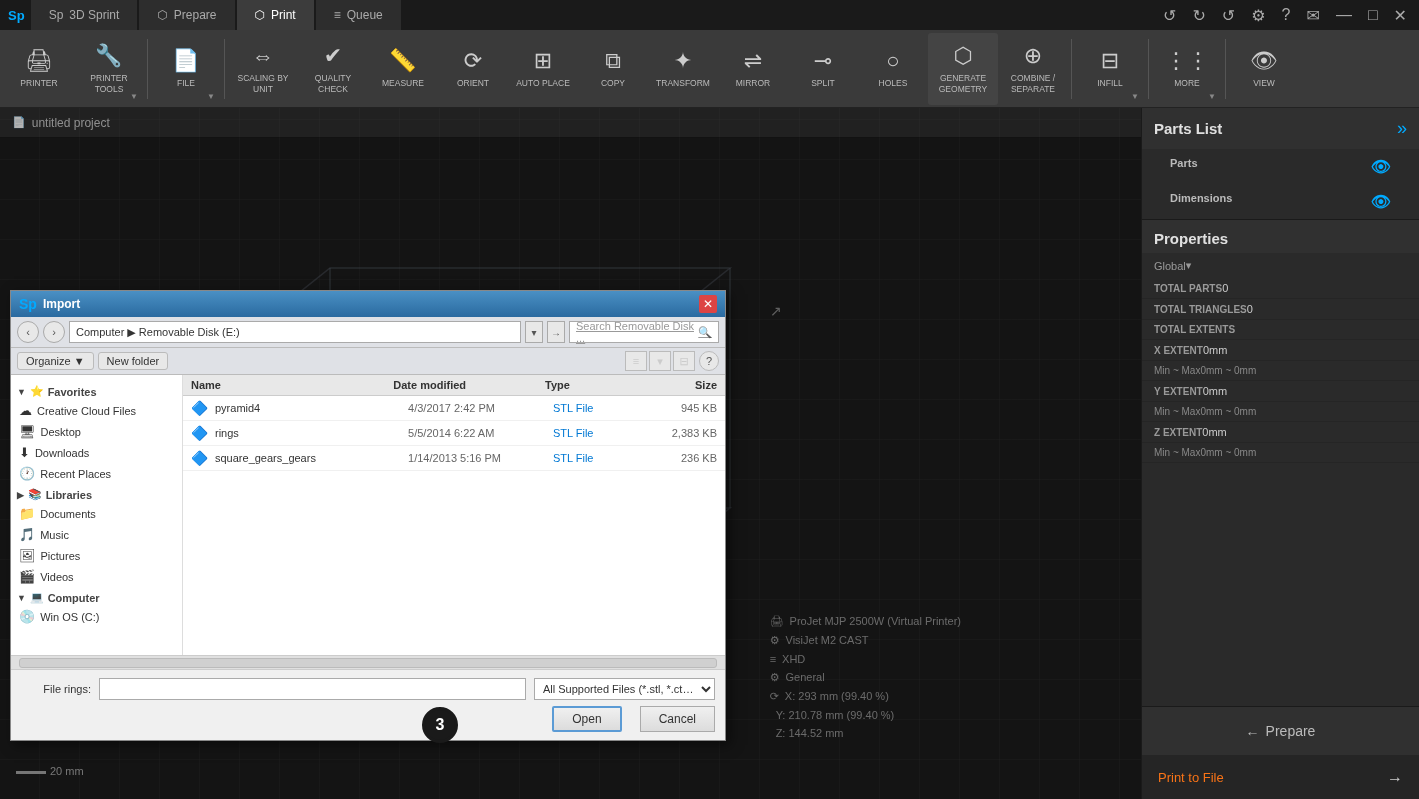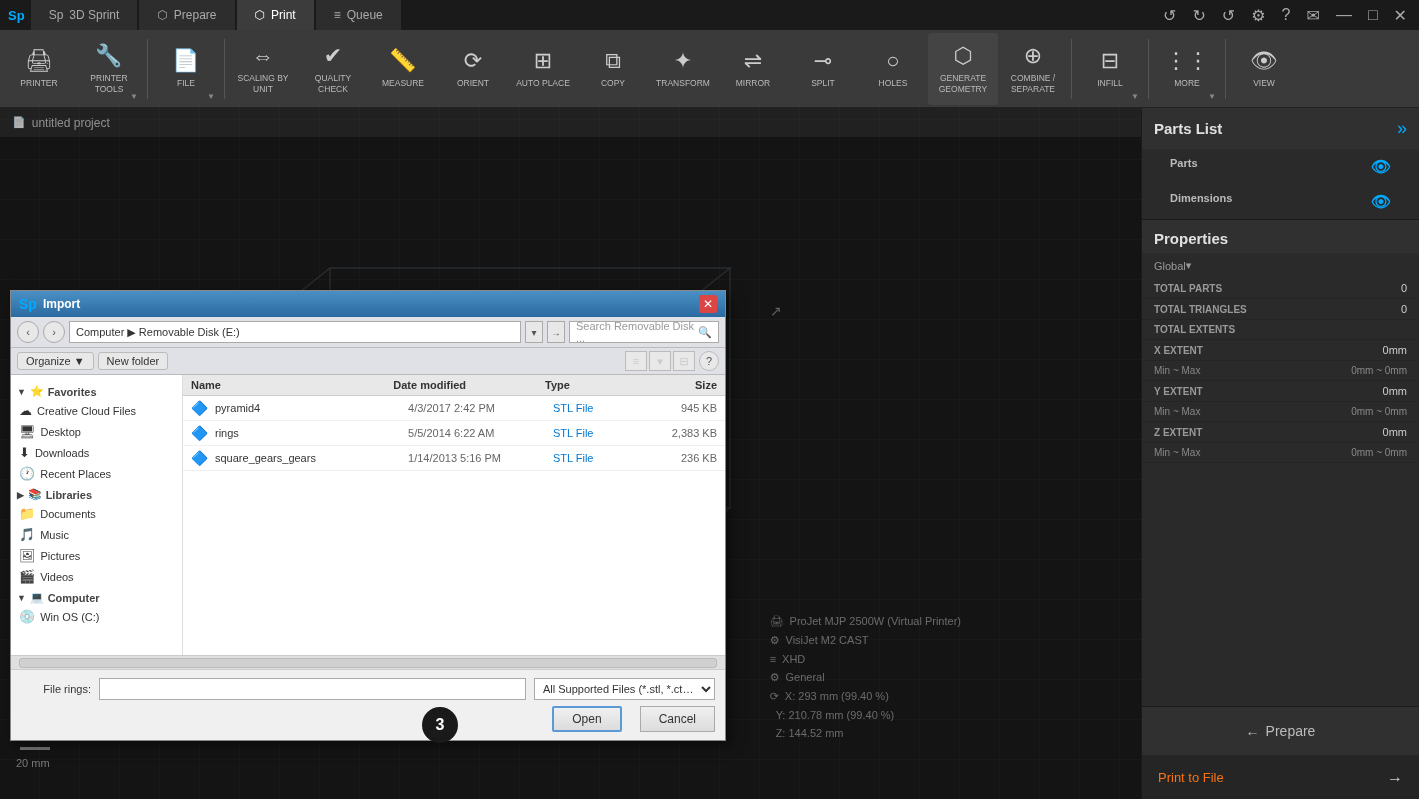--- a/index.html
+++ b/index.html
@@ -24,21 +24,21 @@
     .tool-btn .arrow { font-size: 8px; position: absolute; bottom: 4px; right: 6px; color: #888; }
 
     
     .main { display: flex; height: calc(799px - 108px); }
 
     
     .viewport { flex: 1; background: #1e1e1e; position: relative; overflow: hidden; }
     .viewport-grid { position: absolute; inset: 0; background:
       repeating-linear-gradient(0deg, transparent, transparent 39px, rgba(255,255,255,0.05) 40px),
       repeating-linear-gradient(90deg, transparent, transparent 39px, rgba(255,255,255,0.05) 40px); }
-    .scale-label { position: absolute; bottom: 30px; left: 16px; color: #aaa; font-size: 11px; display: flex; align-items: flex-end; gap: 4px; flex-direction: column; }
+    .scale-label { position: absolute; bottom: 22px; left: 16px; color: #aaa; font-size: 11px; display: flex; align-items: flex-end; gap: 4px; }
     .scale-bar { width: 30px; height: 3px; background: #aaa; margin-bottom: 3px; }
 
     
     .printer-info { position: absolute; bottom: 56px; right: 180px; color: #999; font-size: 11px; line-height: 1.7; }
     .printer-info div { display: flex; align-items: center; gap: 6px; }
 
     
     .right-panel { width: 278px; background: #2a2a2a; border-left: 1px solid #1a1a1a; display: flex; flex-direction: column; }
     .panel-section { border-bottom: 1px solid #1a1a1a; }
     .panel-header { display: flex; align-items: center; justify-content: space-between; padding: 10px 12px; background: #303030; }
@@ -46,21 +46,21 @@
     .panel-header-icon { color: #00aaff; font-size: 18px; cursor: pointer; }
     .panel-row { display: flex; align-items: flex-start; justify-content: space-between; padding: 8px 28px; font-weight: bold; }
     .panel-row-label { color: #bbb; }
     .panel-row-icon { color: #00aaff; font-size: 16px; cursor: pointer; }
 
     
     .props-panel { flex: 1; overflow-y: auto; }
     .props-header { padding: 10px 12px 6px; background: #303030; }
     .props-title { font-size: 15px; color: #e0e0e0; font-weight: 600; }
     .global-row { display: flex; align-items: center; gap: 0; padding: 6px 12px; color: #999; cursor: pointer; }
-    .prop-row { display: flex; align-items: center; justify-content: space-between; padding: 4px 12px; border-bottom: 1px solid #252525; }
+    .prop-row { display: flex; align-items: center; justify-content: flex-start; padding: 4px 12px; border-bottom: 1px solid #252525; }
     .prop-label { color: #999; font-size: 10px; font-weight: bold; text-transform: uppercase; }
     .prop-value { color: #ccc; font-size: 11px; }
     .prop-sub { color: #888; font-size: 10px; }
 
     
     .panel-bottom { border-top: 1px solid #1a1a1a; }
     .prepare-row { display: flex; align-items: center; justify-content: space-between; padding: 0; background: #303030; height: 48px; }
     .prepare-btn { flex: 1; display: flex; align-items: center; justify-content: center; height: 100%; color: #bbb; font-size: 14px; cursor: pointer; gap: 6px; }
     .print-file-row { display: flex; align-items: center; justify-content: space-between; padding: 0 16px; background: #252525; height: 44px; cursor: pointer; }
     .print-file-label { color: #f97316; font-size: 13px; }
@@ -71,21 +71,21 @@
     .dialog { position: absolute; top: 182px; left: 10px; width: 716px; background: #f0f0f0; border: 1px solid #888; box-shadow: 4px 4px 12px rgba(0,0,0,0.5); z-index: 101; }
     .dialog-titlebar { display: flex; align-items: center; background: linear-gradient(to bottom, #4a90c4, #2a6aa0); color: #fff; height: 26px; padding: 0 8px; font-size: 12px; font-weight: bold; }
     .dialog-title-icon { color: #00aaff; margin-right: 6px; font-size: 14px; }
     .dialog-close { margin-left: auto; background: #d44; color: #fff; border: none; width: 18px; height: 18px; cursor: pointer; font-size: 12px; display: flex; align-items: center; justify-content: center; border-radius: 2px; }
 
     
     .dlg-toolbar { display: flex; align-items: center; background: #dfe1e6; padding: 4px 6px; gap: 4px; border-bottom: 1px solid #bbb; }
     .dlg-nav-btn { background: #e8e8e8; border: 1px solid #aaa; border-radius: 12px; width: 22px; height: 22px; display: flex; align-items: center; justify-content: center; cursor: pointer; font-size: 11px; color: #555; }
     .dlg-path-bar { flex: 1; background: #fff; border: 1px solid #aaa; height: 22px; display: flex; align-items: center; padding: 0 6px; font-size: 11px; color: #333; }
     .dlg-path-arrow { background: #e8e8e8; border: 1px solid #aaa; height: 22px; width: 18px; display: flex; align-items: center; justify-content: center; font-size: 10px; color: #555; cursor: pointer; }
-    .dlg-search { background: #fff; border: 1px solid #aaa; height: 22px; display: flex; align-items: center; padding: 0 6px; font-size: 11px; color: #999; flex: 0 0 150px; }
+    .dlg-search { background: #fff; border: 1px solid #aaa; height: 22px; display: flex; align-items: center; padding: 0 6px; font-size: 11px; color: #999; flex: 0 0 150px; text-decoration: underline; }
     .dlg-search-icon { color: #555; margin-left: 4px; }
 
     
     .dlg-toolbar2 { display: flex; align-items: center; background: #dfe1e6; padding: 3px 6px; gap: 4px; border-bottom: 1px solid #bbb; }
     .dlg-tb2-btn { background: #e8e8e8; border: 1px solid #bbb; border-radius: 3px; padding: 2px 8px; font-size: 11px; color: #333; cursor: pointer; }
     .dlg-view-btns { display: flex; margin-left: auto; gap: 2px; }
     .dlg-view-btn { background: #e8e8e8; border: 1px solid #bbb; width: 22px; height: 20px; display: flex; align-items: center; justify-content: center; cursor: pointer; font-size: 11px; }
     .dlg-help { width: 20px; height: 20px; border: 1px solid #bbb; border-radius: 50%; background: #e8e8e8; display: flex; align-items: center; justify-content: center; font-size: 11px; color: #555; cursor: pointer; }
 
     

